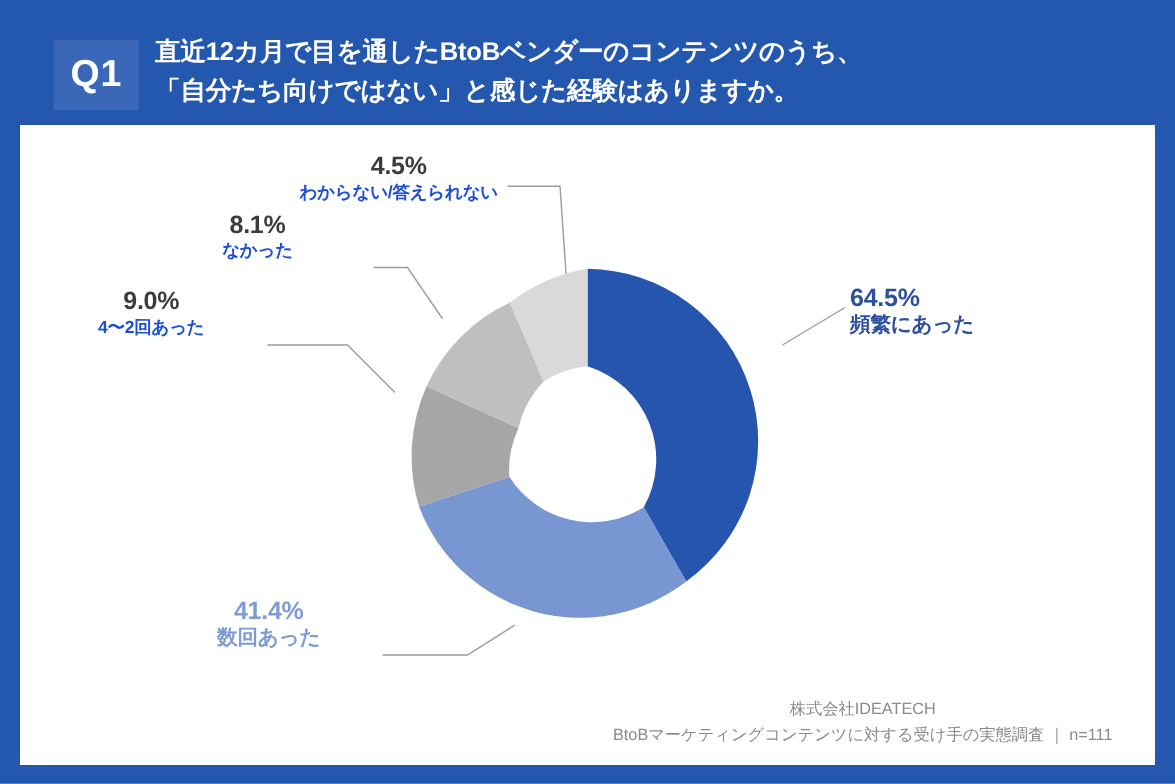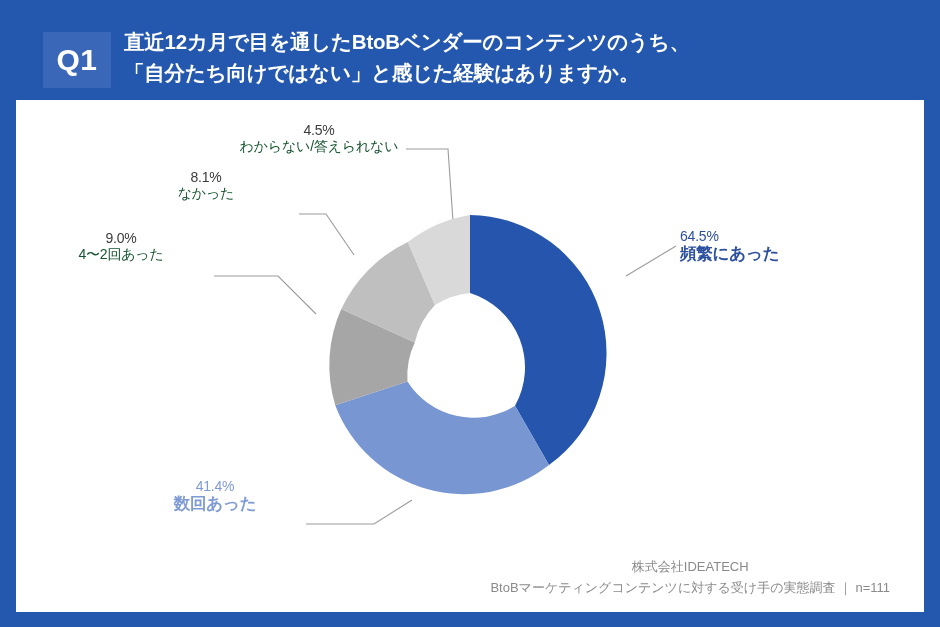--- a/index.html
+++ b/index.html
@@ -80,34 +80,34 @@
     left: 0; top: 0;
   }
   
   .callout {
     position: absolute;
     line-height: 1.16;
     white-space: nowrap;
   }
   .callout .pct {
     display: block;
-    font-weight: normal;
-    font-size: 14px;
+    font-weight: bold;
+    font-size: 20px;
     letter-spacing: -0.2px;
   }
   .callout .lbl {
     display: block;
     font-weight: bold;
     font-size: 14px;
     letter-spacing: -0.2px;
   }
   .callout.dark   .pct, .callout.dark   .lbl { color: #2c4f9e; }
   .callout.light  .pct, .callout.light  .lbl { color: #7f9bd4; }
   .callout.grayish .pct { color: #3c3c3c; }
-  .callout.grayish .lbl { color: #14532d; font-weight: normal; }
+  .callout.grayish .lbl { color: #1d4ed8; font-weight: bold; }
 
   .callout.dark .lbl  { font-size: 16.5px; }
   .callout.light .lbl { font-size: 16.5px; }
 
   .callout.right  { text-align: left; }
   .callout.leftal { text-align: center; }
   .callout.center { text-align: center; }
 
   
   #footer {

